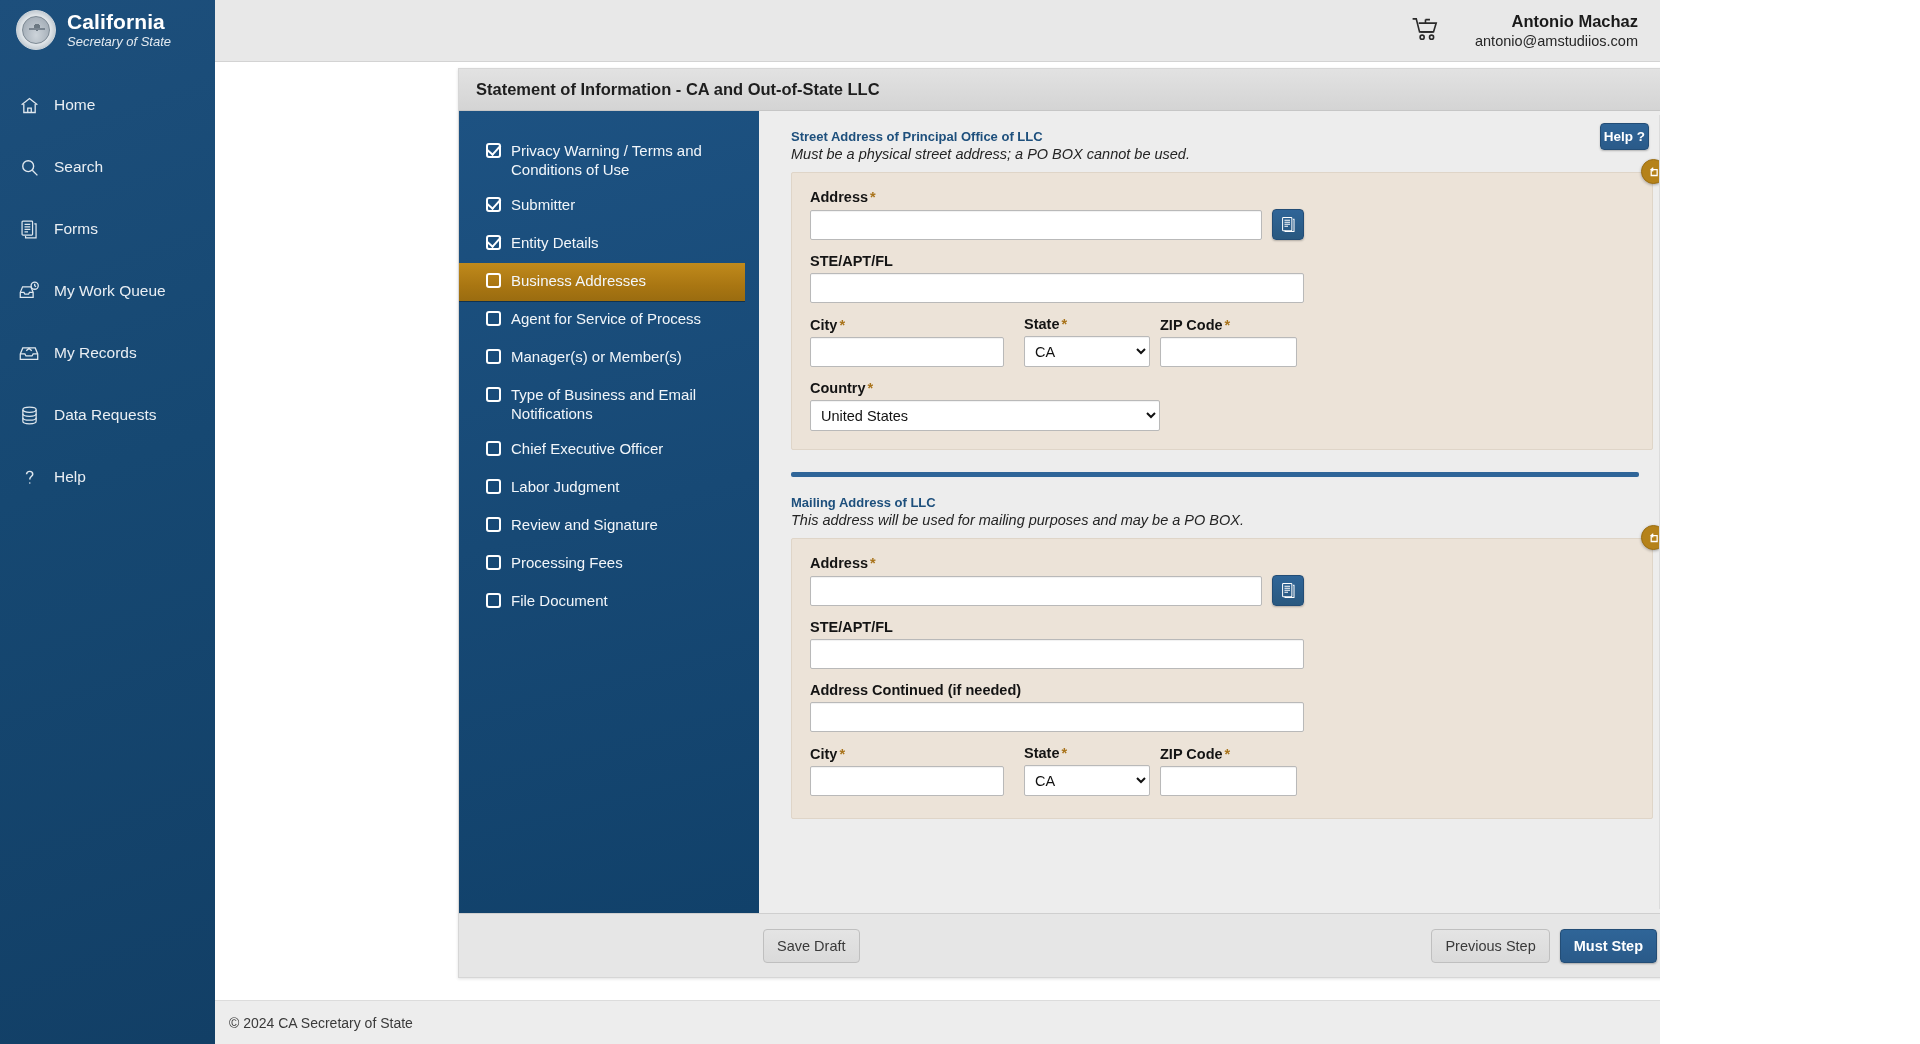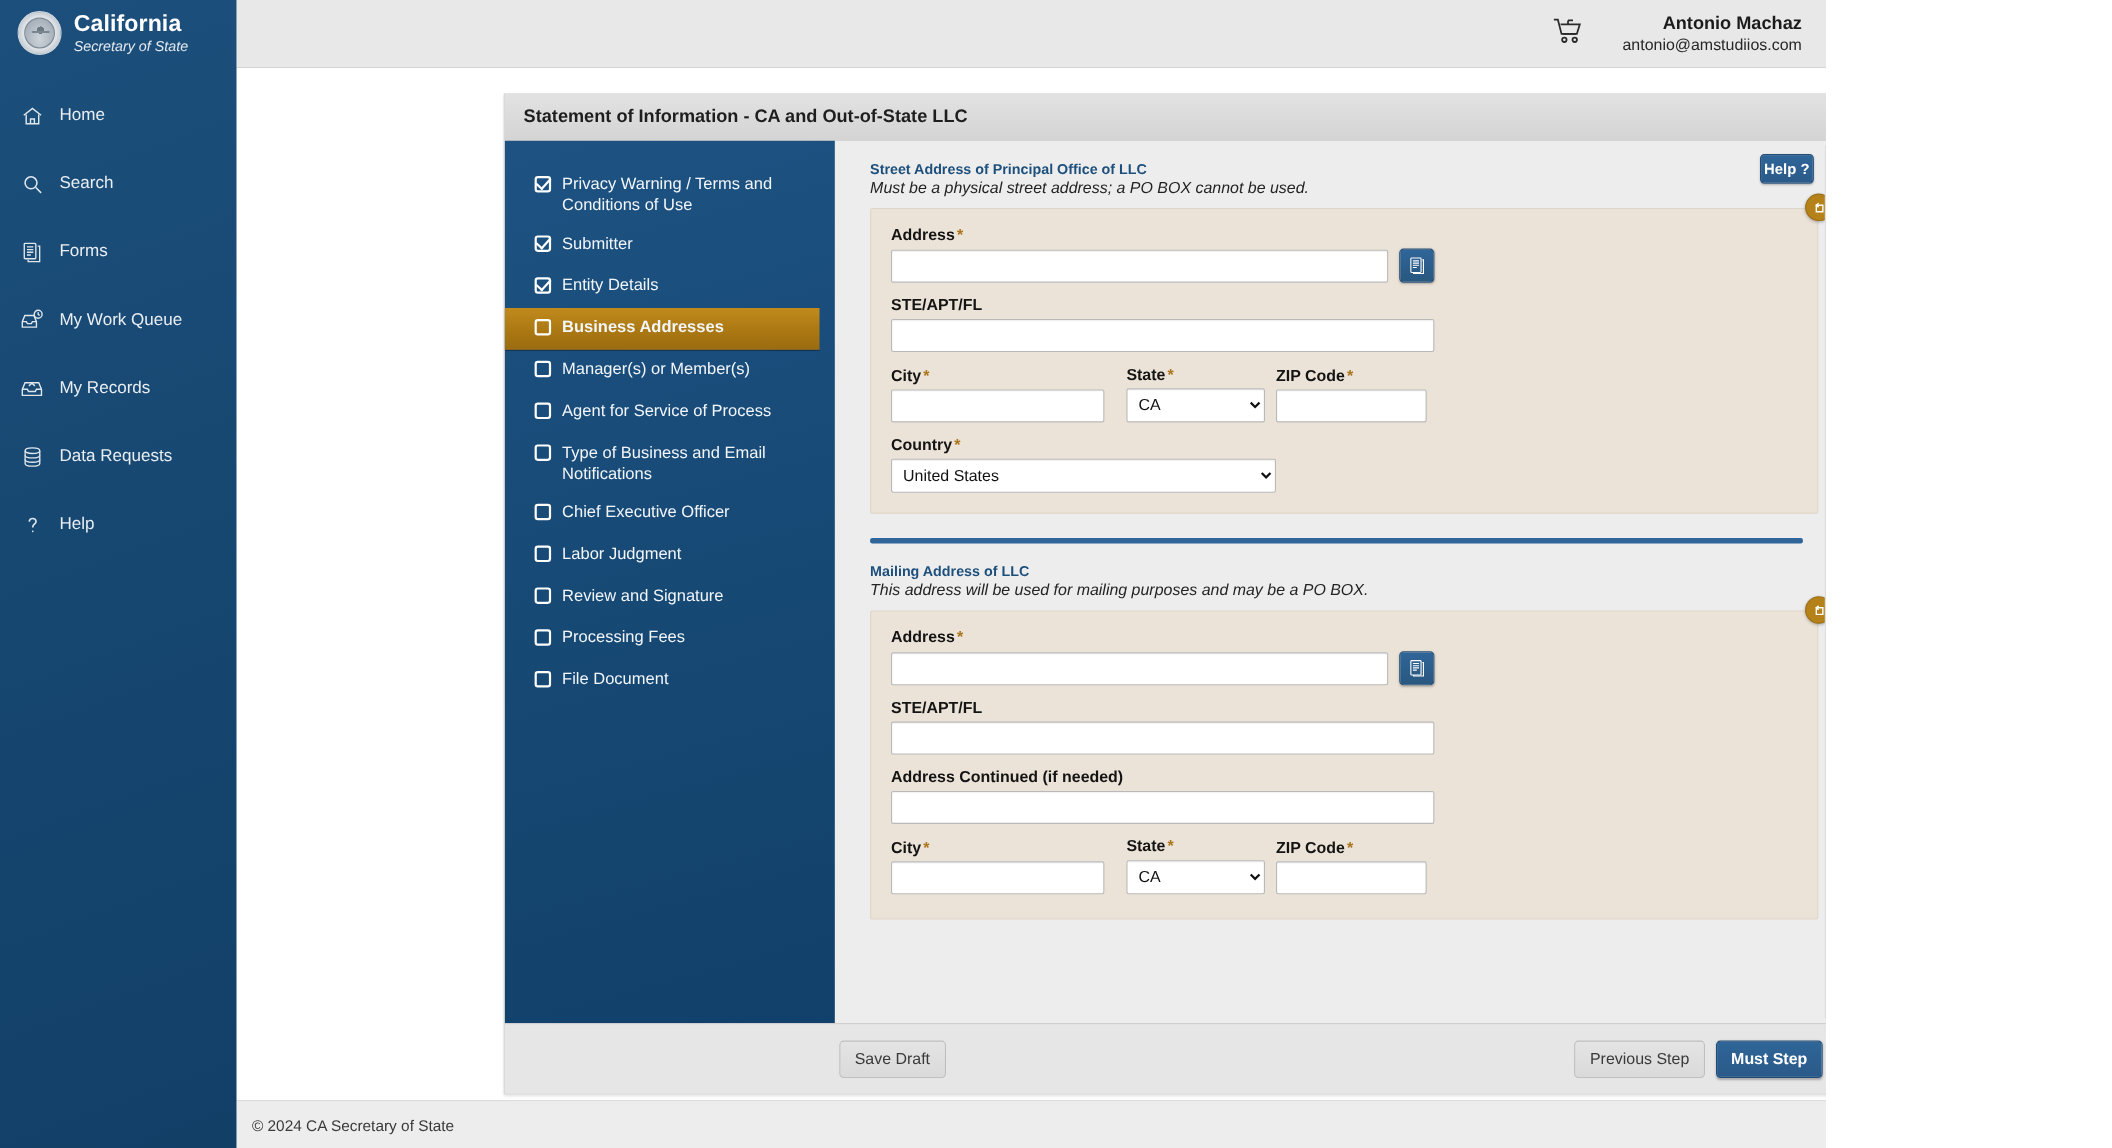--- a/index.html
+++ b/index.html
@@ -125,21 +125,21 @@
     flex: 1;
     background: #ffffff;
     position: relative;
     overflow: hidden;
   }
 
   
   .card {
     position: absolute;
     left: 243px;
-    top: 23px;
+    top: 6px;
     width: 1218px;
     height: 910px;
     background: #ededed;
     border: 1px solid #d6d6d6;
     box-shadow: 0 1px 3px rgba(0,0,0,.12);
     display: flex;
     flex-direction: column;
   }
   .card-header {
     height: 42px;
@@ -176,21 +176,21 @@
     font-size: 15px;
     line-height: 1.27;
     min-height: 38px;
     cursor: pointer;
     position: relative;
   }
   .step.active {
     background: linear-gradient(180deg,#c08a1c 0%,#a97612 60%,#9a6c10 100%);
     box-shadow: 0 1px 0 rgba(0,0,0,.35);
     margin-right: 14px;
-    font-weight: bold;
+    font-weight: normal;
   }
   .step .box {
     flex: 0 0 15px;
     width: 15px; height: 15px;
     margin-top: 2px;
     border: 2px solid #ffffff;
     border-radius: 3px;
     position: relative;
     background: transparent;
   }
@@ -524,25 +524,25 @@
             <div class="step done">
               <span class="box"></span>
               <span class="lbl">Entity Details</span>
             </div>
             <div class="step active">
               <span class="box"></span>
               <span class="lbl">Business Addresses</span>
             </div>
             <div class="step">
               <span class="box"></span>
+              <span class="lbl">Agent for Service of Process</span>
+            </div>
+            <div class="step">
+              <span class="box"></span>
               <span class="lbl">Manager(s) or Member(s)</span>
-            </div>
-            <div class="step">
-              <span class="box"></span>
-              <span class="lbl">Agent for Service of Process</span>
             </div>
             <div class="step">
               <span class="box"></span>
               <span class="lbl">Type of Business and Email Notifications</span>
             </div>
             <div class="step">
               <span class="box"></span>
               <span class="lbl">Chief Executive Officer</span>
             </div>
             <div class="step">

